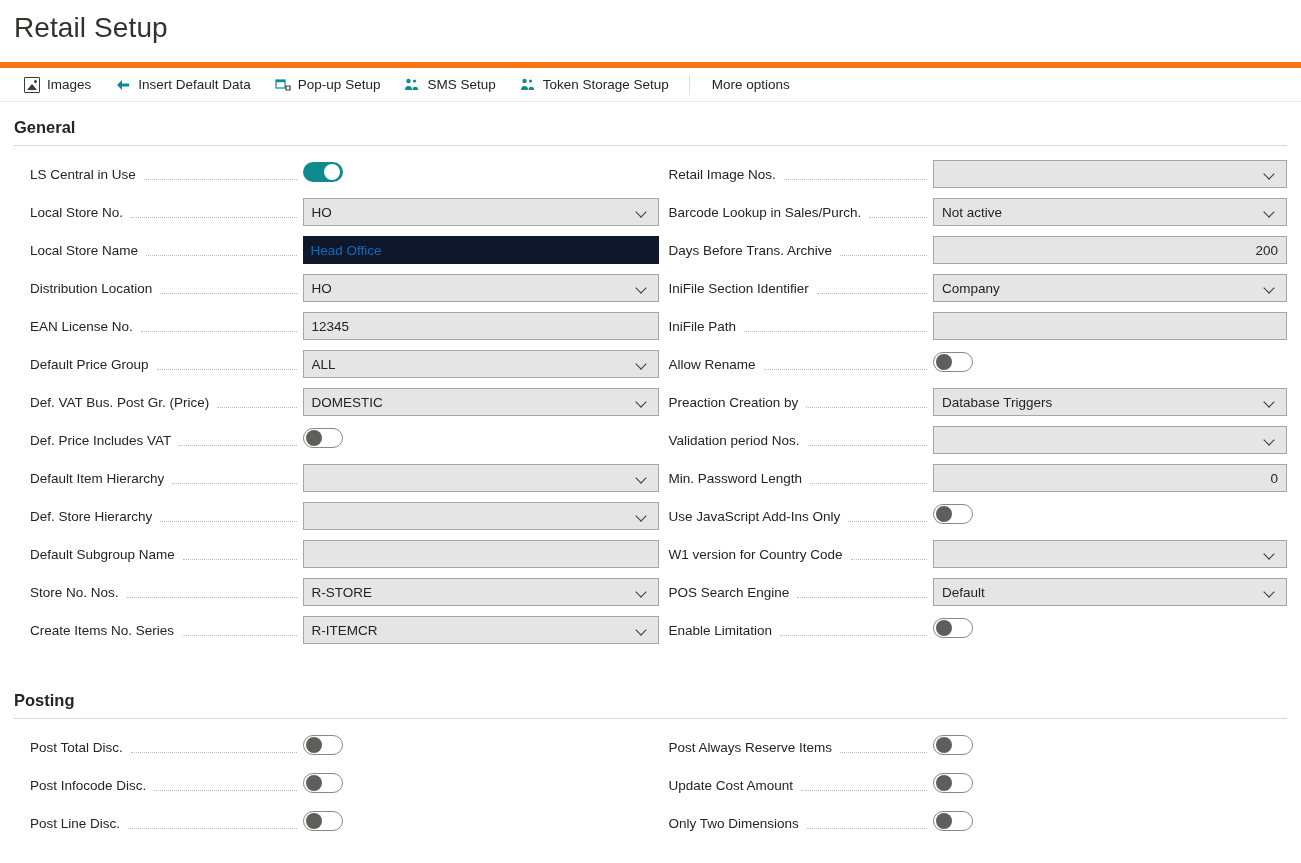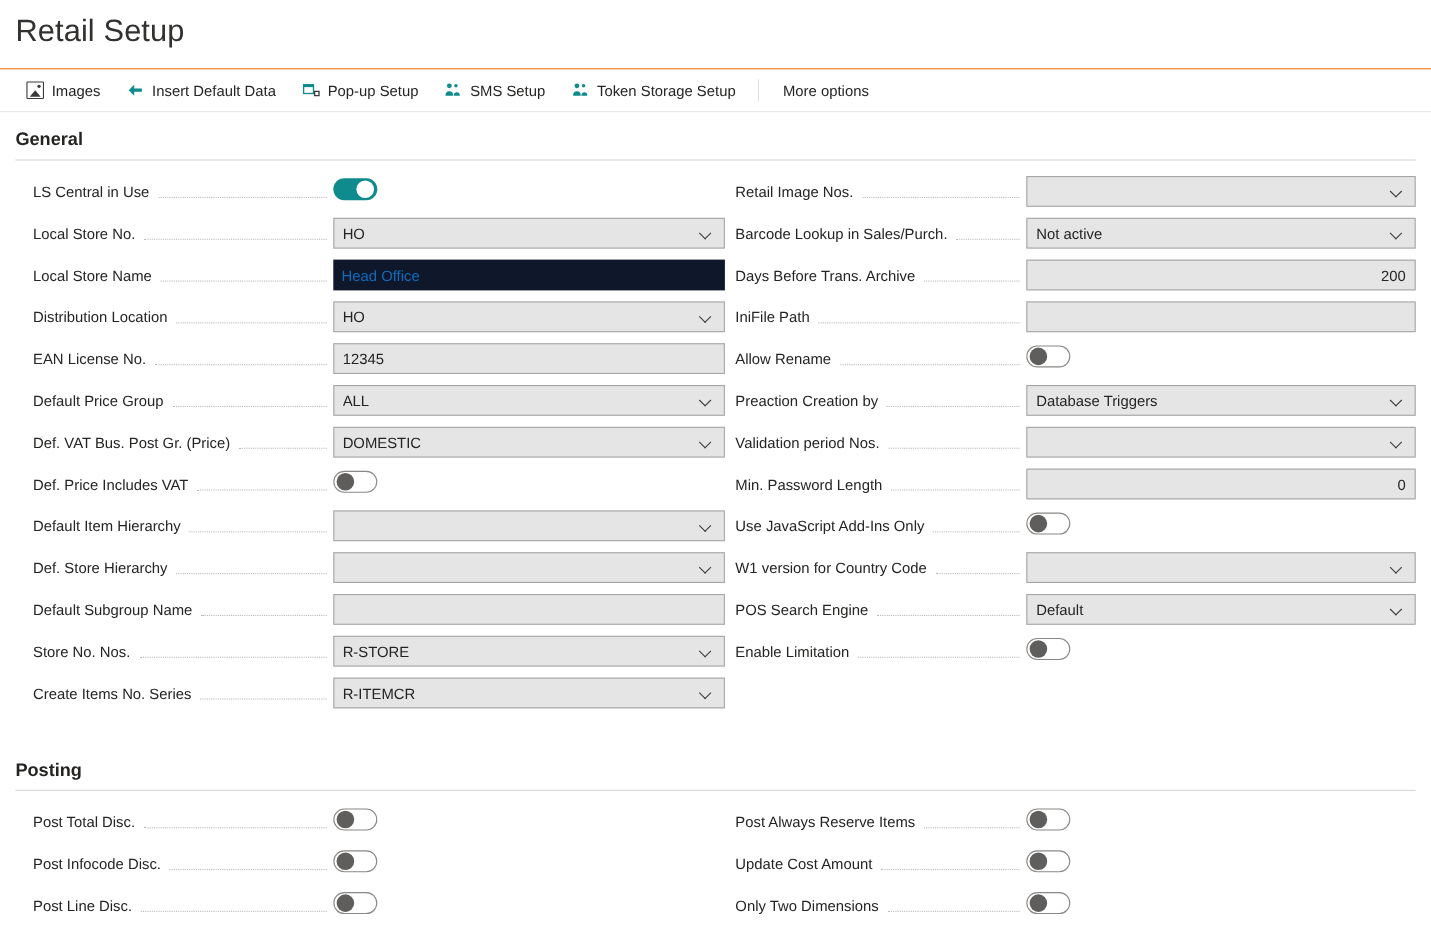--- a/index.html
+++ b/index.html
@@ -16,21 +16,21 @@
     font-weight: 400;
     color: #323130;
     padding: 8px 0 0 14px;
     letter-spacing: 0.1px;
     line-height: 40px;
   }
   .toolbar {
     display: flex;
     align-items: center;
     height: 40px;
-    border-top: 1px solid #f97316;
+    border-top: 6px solid #f97316;
     border-bottom: 1px solid #e8e8e8;
     margin-top: 14px;
     padding-left: 12px;
     font-size: 13.5px;
   }
   .tb-item {
     display: flex;
     align-items: center;
     gap: 7px;
     padding: 0 12px;
@@ -370,20 +370,30 @@
           <div class="field">
     <span class="lbl">Days Before Trans. Archive</span>
     <span class="dots"></span>
     <div class="ctl">
       <div class="inputbox num">
                 <span class="val">200</span>
               </div>
     </div>
   </div>
           <div class="field">
+    <span class="lbl">IniFile Section Identifier</span>
+    <span class="dots"></span>
+    <div class="ctl">
+      <div class="inputbox">
+                <span class="val">Company</span>
+                <span class="chev"></span>
+              </div>
+    </div>
+  </div>
+          <div class="field">
     <span class="lbl">IniFile Path</span>
     <span class="dots"></span>
     <div class="ctl">
     <div class="inputbox">
                 <span class="val"></span>
               </div>
   </div>
   </div>
           <div class="field">
     <span class="lbl">Allow Rename</span>

